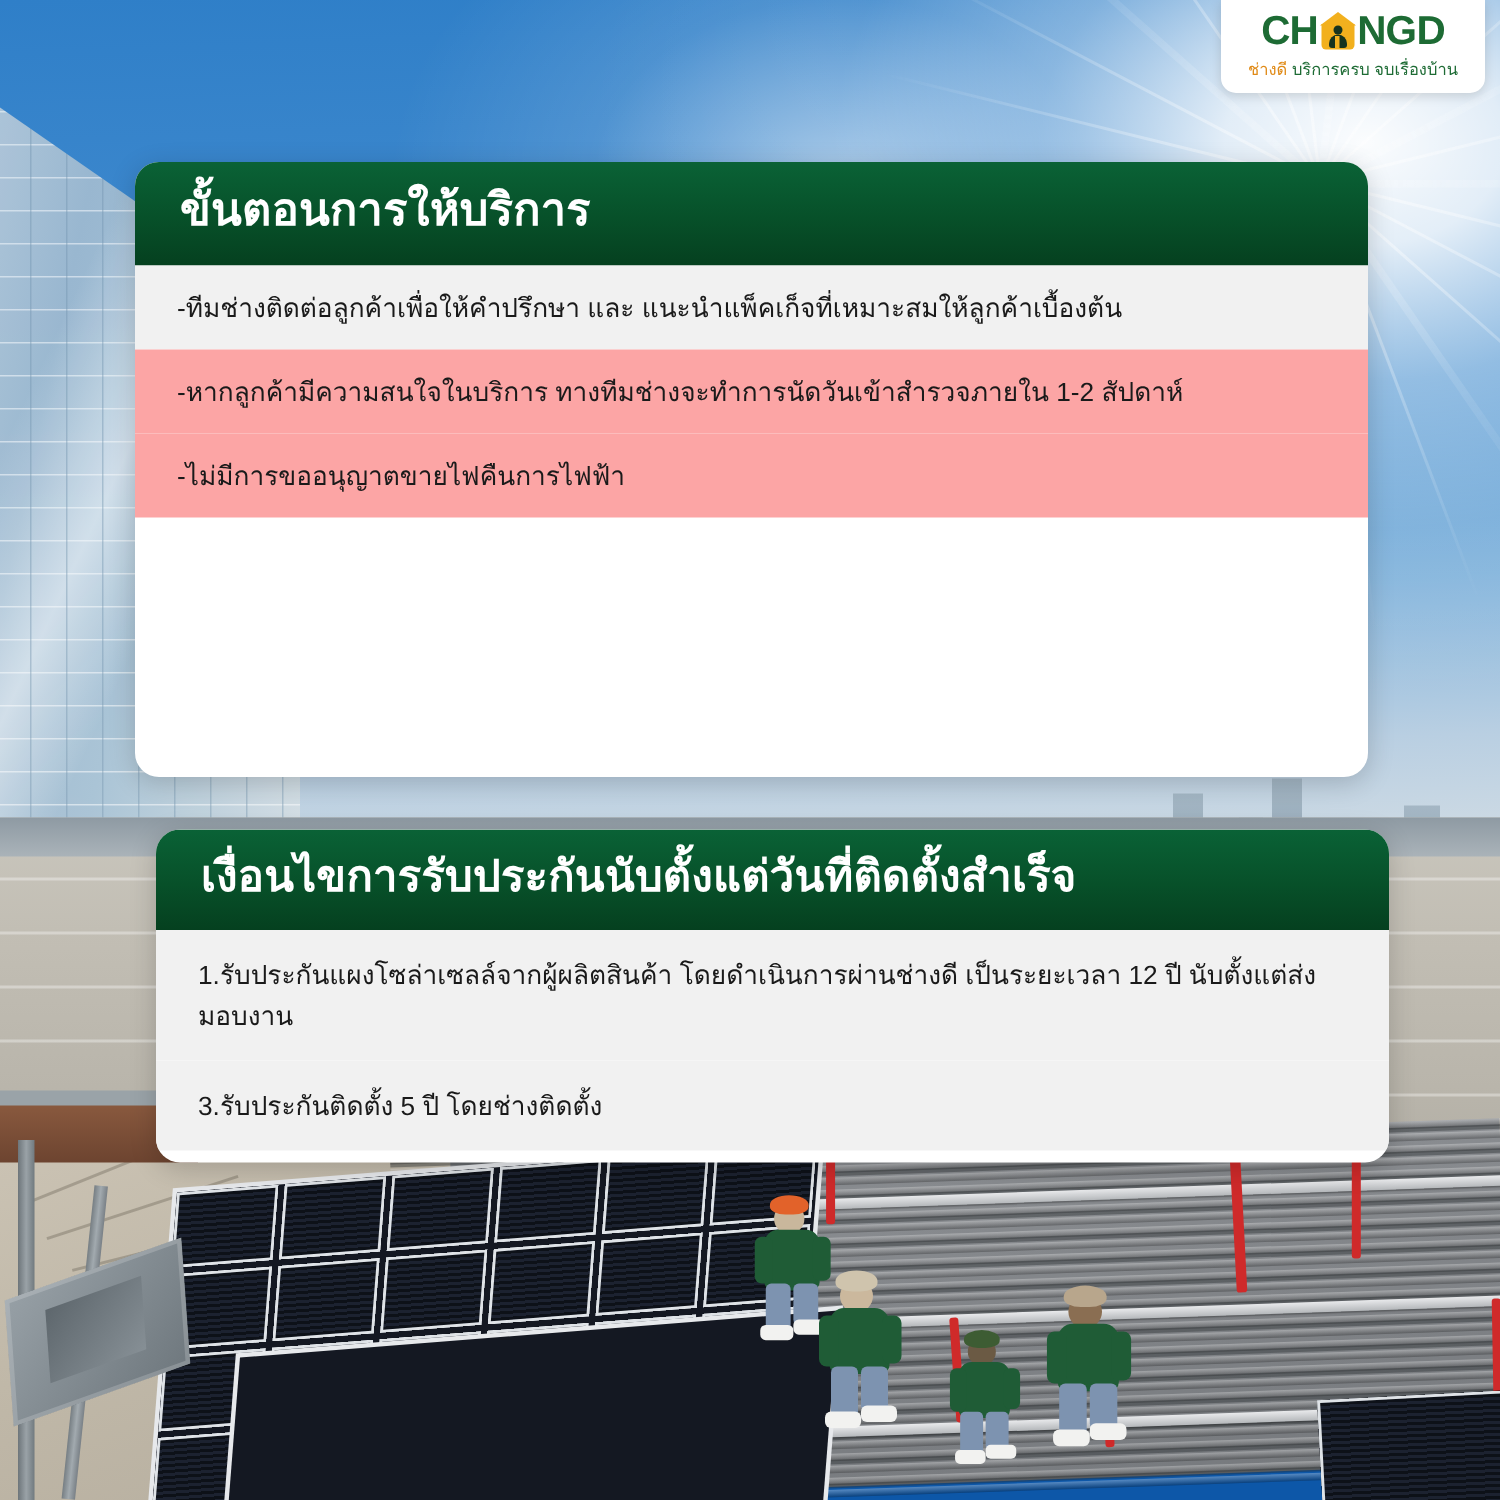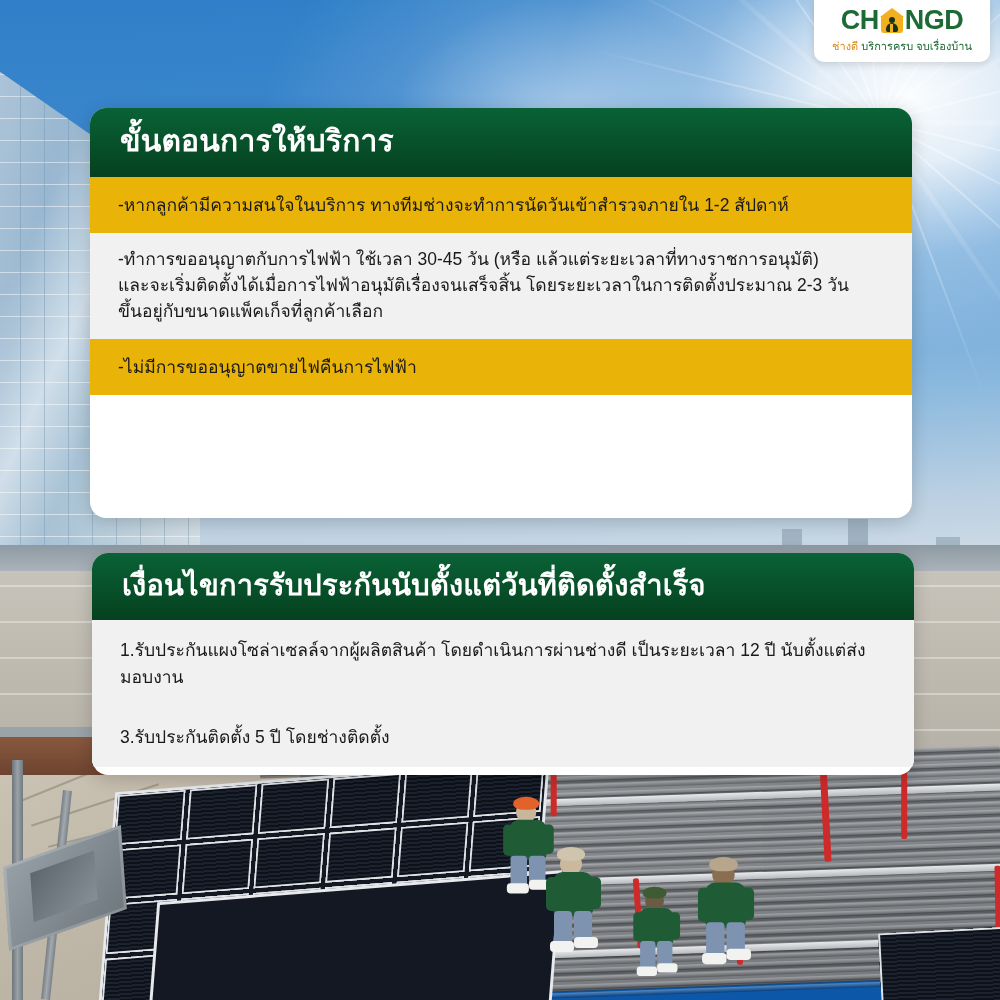--- a/index.html
+++ b/index.html
@@ -157,42 +157,42 @@
 
   
   .card {
     position:absolute;
     background:#ffffff;
     border-radius:16px;
     overflow:hidden;
     box-shadow:0 4px 18px rgba(0,0,0,.18);
   }
   #card-process { left:90px; top:108px; width:822px; height:410px; }
-  #card-warranty{ left:92px; top:553px; width:822px; height:222px; }
+  #card-warranty{ left:104px; top:553px; width:822px; height:222px; }
 
   .card-header {
     background:linear-gradient(180deg,#0a6236 0%, #075029 55%, #05401f 100%);
     color:#fff;
     padding:16px 30px 18px 30px;
     font-size:30px;
     font-weight:700;
     letter-spacing:.2px;
     line-height:1.15;
   }
   #card-warranty .card-header { font-size:29px; }
 
   .row {
     padding:14px 26px 14px 28px;
     font-size:17.5px;
     color:#1a1a1a;
     line-height:1.5;
     white-space:pre-line;
   }
   .row.alt { background:#f1f1f1; }
-  .row.plain { background:#eab308; }
+  .row.plain { background:#fca5a5; }
   #card-process .row { padding-top:15px; padding-bottom:15px; }
   #card-process .row.tall { padding-top:13px; padding-bottom:14px; }
   #card-warranty .row { padding-top:17px; padding-bottom:17px; font-size:17.5px; }
 
   
   #logo {
     position:absolute; right:10px; top:0px; width:176px; height:62px;
     background:#ffffff;
     border-radius:0 0 10px 10px;
     display:flex; flex-direction:column; align-items:center; justify-content:center;
@@ -489,24 +489,22 @@
     <span class="lw">NGD</span>
   </div>
   <div class="logo-sub">
     <span class="orange">ช่างดี</span>
     <span>บริการครบ จบเรื่องบ้าน</span>
   </div>
 </div>
 
 <div class="card" id="card-process">
   <div class="card-header">ขั้นตอนการให้บริการ</div>
+  <div class="row alt">-ทีมช่างติดต่อลูกค้าเพื่อให้คำปรึกษา และ แนะนำแพ็คเก็จที่เหมาะสมให้ลูกค้าเบื้องต้น</div>
   <div class="row plain">-หากลูกค้ามีความสนใจในบริการ ทางทีมช่างจะทำการนัดวันเข้าสำรวจภายใน 1-2 สัปดาห์</div>
-  <div class="row alt tall">-ทำการขออนุญาตกับการไฟฟ้า ใช้เวลา 30-45 วัน (หรือ แล้วแต่ระยะเวลาที่ทางราชการอนุมัติ)
-และจะเริ่มติดตั้งได้เมื่อการไฟฟ้าอนุมัติเรื่องจนเสร็จสิ้น โดยระยะเวลาในการติดตั้งประมาณ 2-3 วัน
-ขึ้นอยู่กับขนาดแพ็คเก็จที่ลูกค้าเลือก</div>
   <div class="row plain">-ไม่มีการขออนุญาตขายไฟคืนการไฟฟ้า</div>
 </div>
 
 <div class="card" id="card-warranty">
   <div class="card-header">เงื่อนไขการรับประกันนับตั้งแต่วันที่ติดตั้งสำเร็จ</div>
   <div class="row alt">1.รับประกันแผงโซล่าเซลล์จากผู้ผลิตสินค้า โดยดำเนินการผ่านช่างดี เป็นระยะเวลา 12 ปี นับตั้งแต่ส่งมอบงาน</div>
   <div class="row alt">3.รับประกันติดตั้ง 5 ปี โดยช่างติดตั้ง</div>
 </div>
 
 </body></html>

